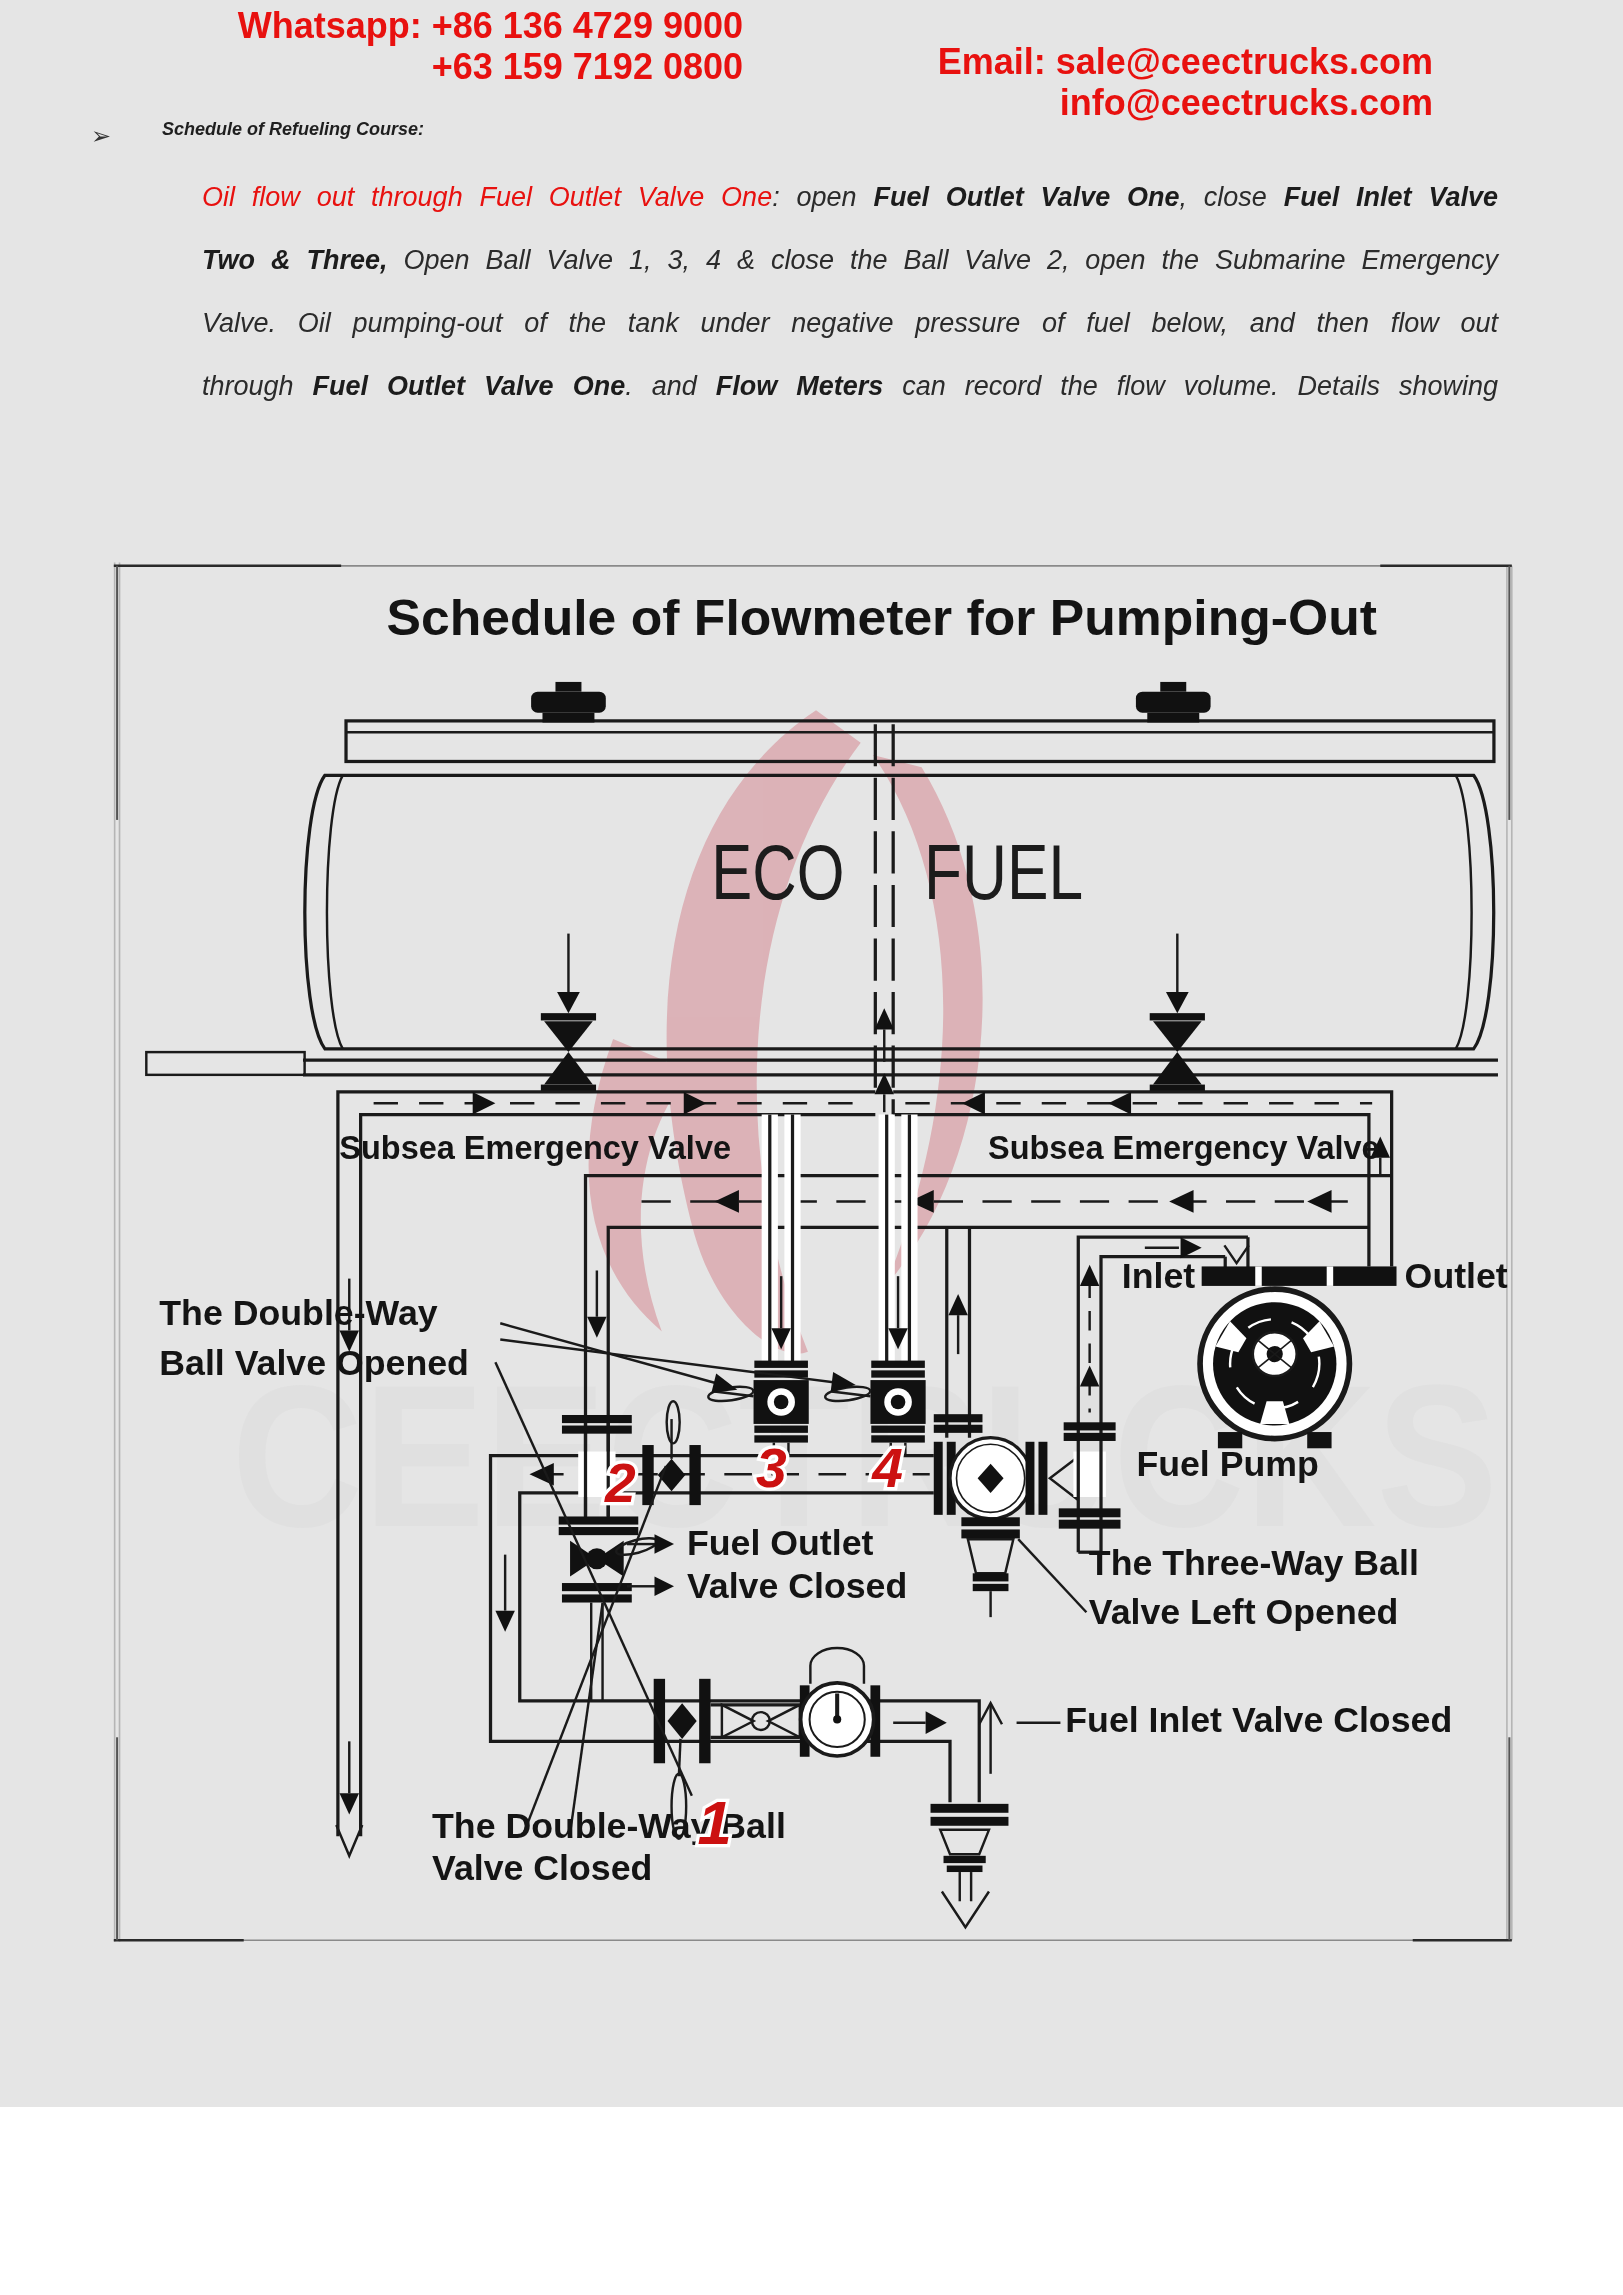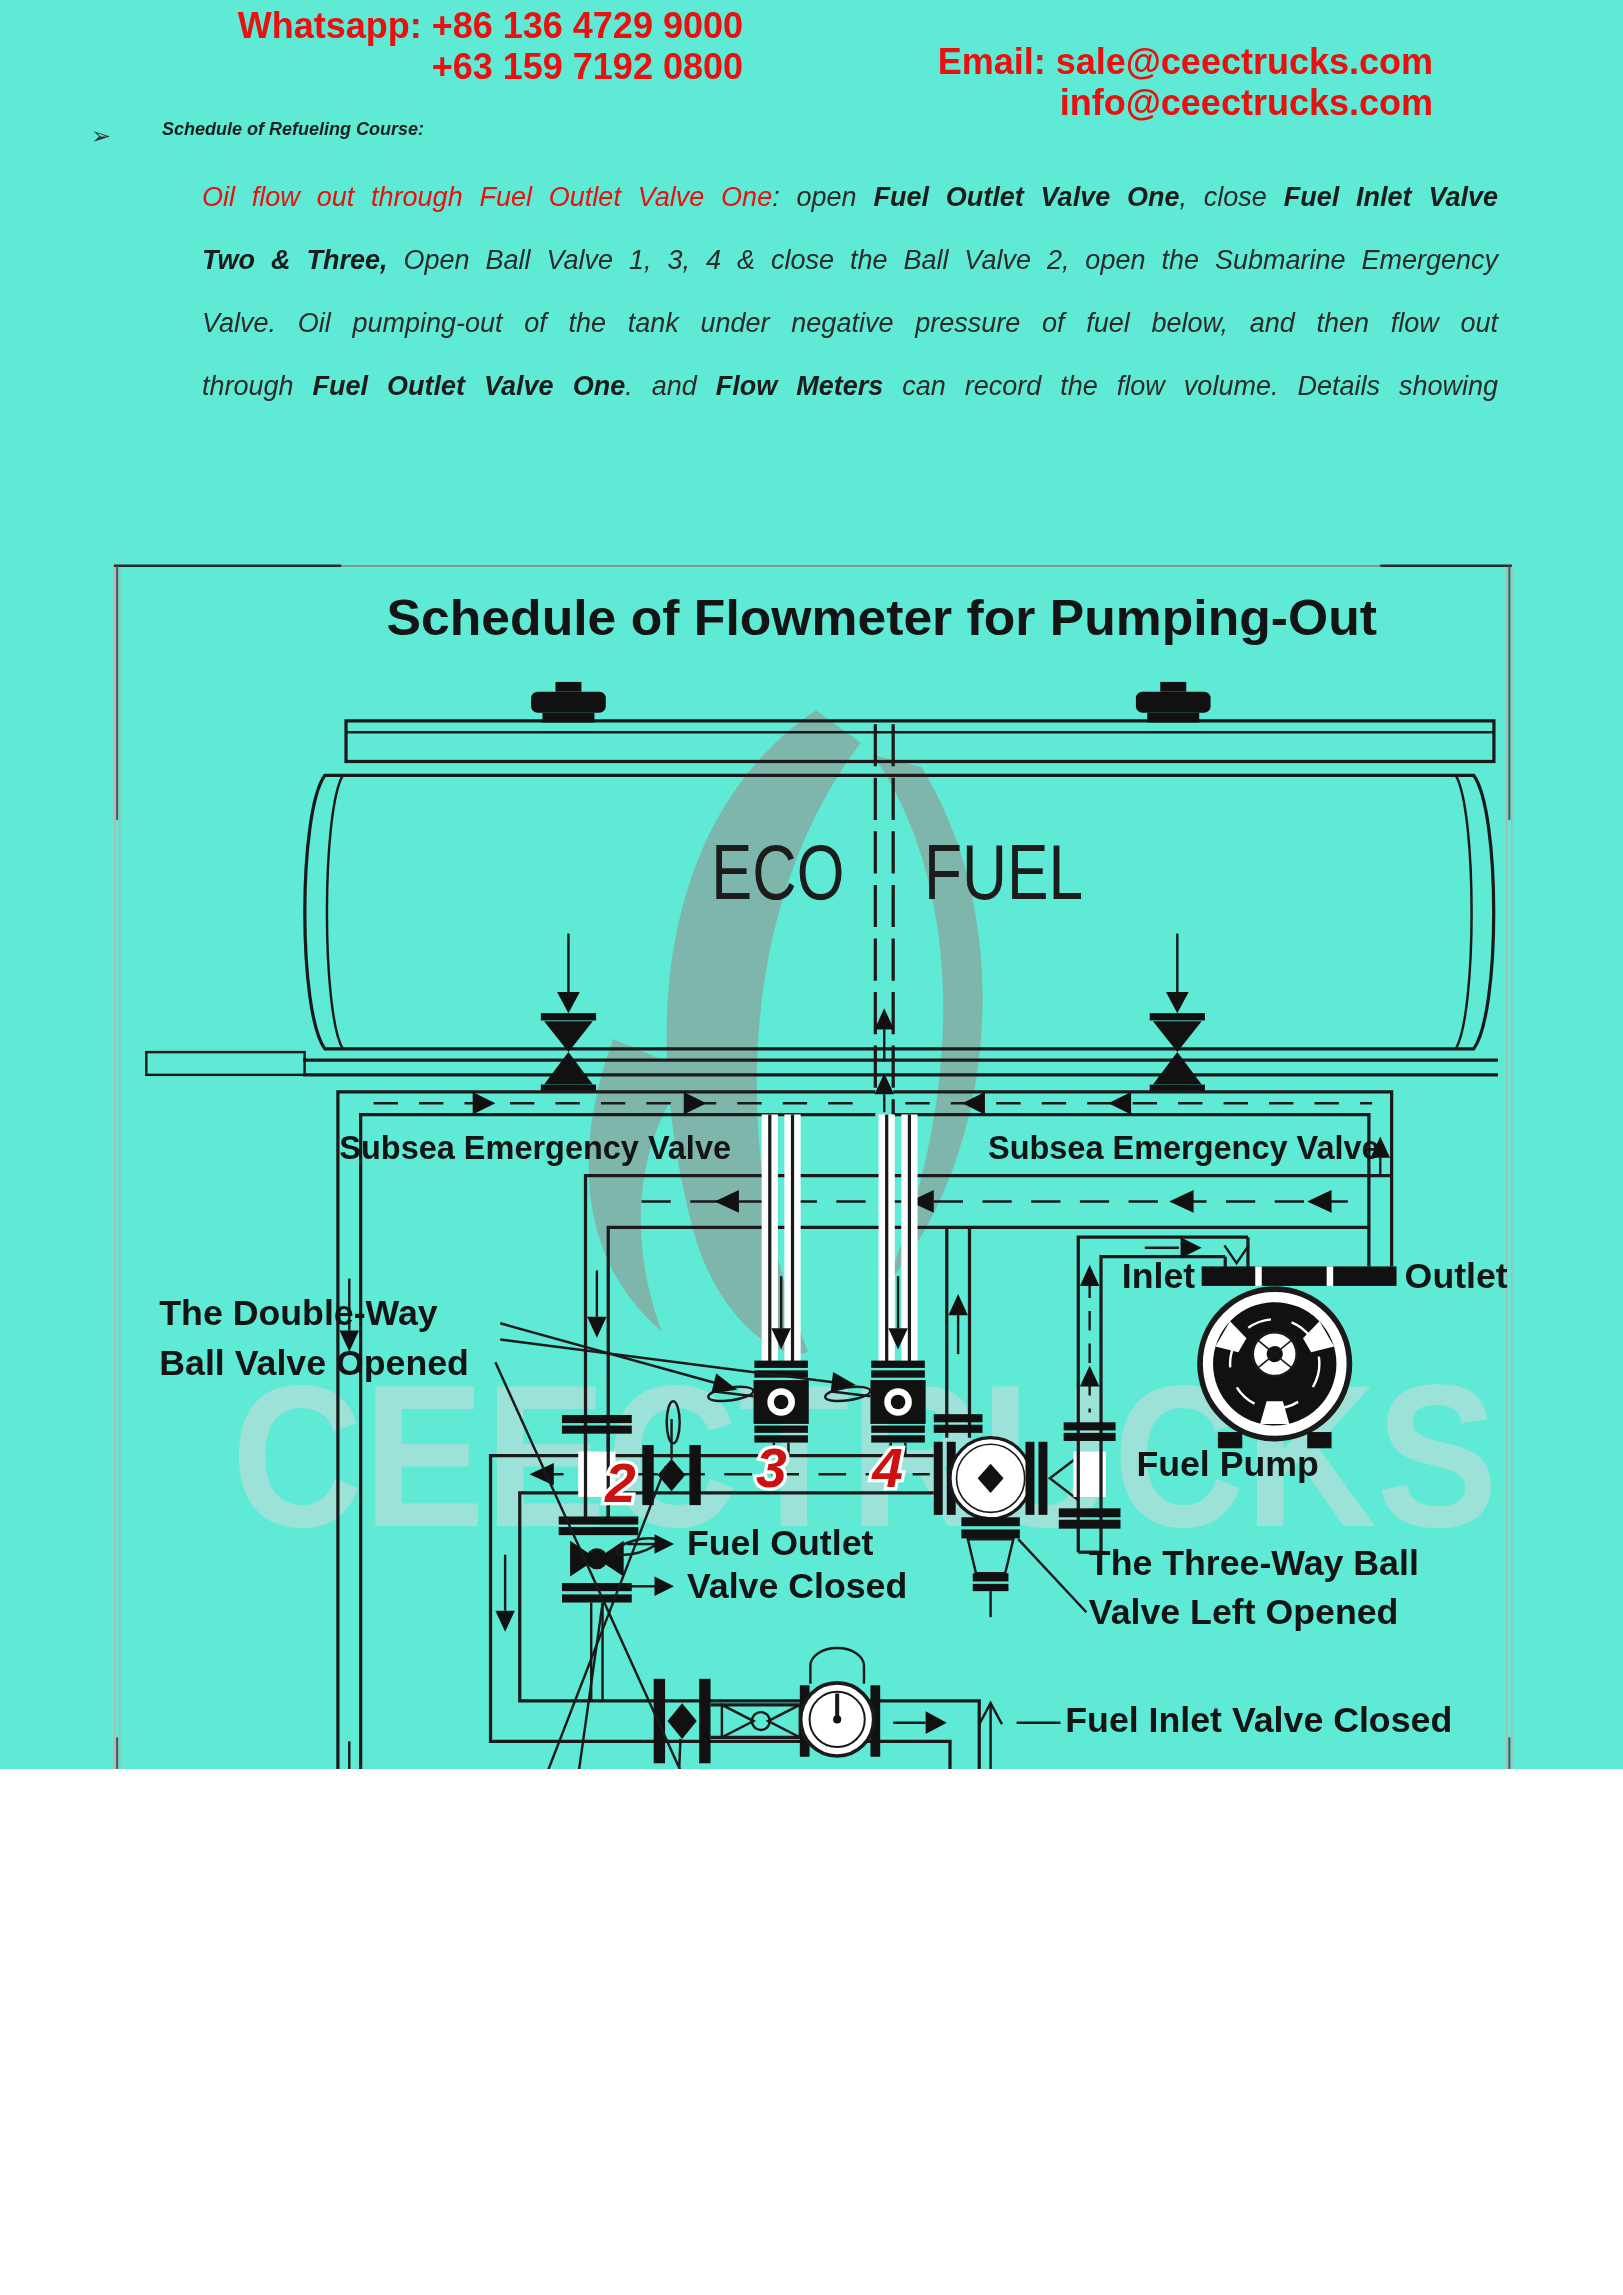--- a/index.html
+++ b/index.html
@@ -1,16 +1,16 @@
 <!DOCTYPE html>
 <html style="font-size:13px"><head>
 <meta charset="utf-8">
 <style>
   html,body{margin:0;padding:0;background:#fff;}
-  .page{position:relative;width:1624px;height:1769px;background:#5eead4;overflow:hidden;
+  .page{position:relative;width:1624px;height:2107px;background:#e5e5e5;overflow:hidden;
         font-family:"Liberation Sans", sans-serif;text-decoration:underline;}
   
   .contact{position:absolute;top:4.9px;font-size:36px;line-height:41px;font-weight:bold;
            color:#e8110f;text-align:right;letter-spacing:0px;}
   .contact.wa{left:203px;width:540px;}
   .contact.em{left:873px;width:560px;margin-top:36px;}
   
   .bullet{position:absolute;left:91px;top:122px;font-size:24px;color:#333;}
   .heading{position:absolute;left:162px;top:119px;font-size:18px;font-weight:bold;
            font-style:italic;color:#1f1f1f;}

